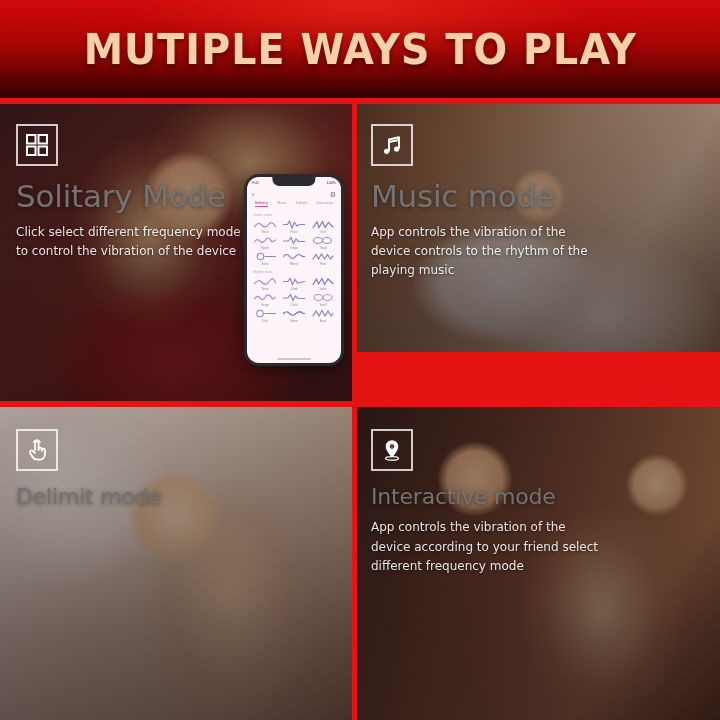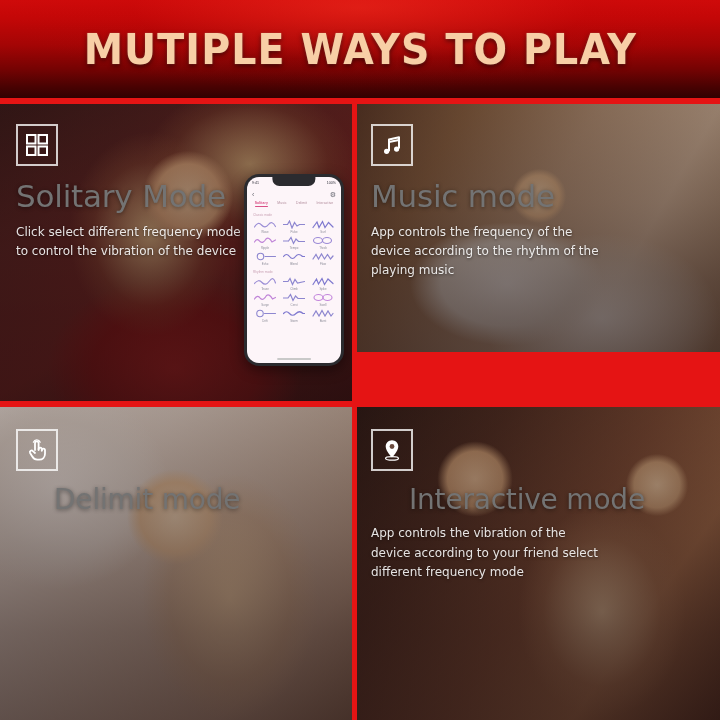--- a/index.html
+++ b/index.html
@@ -123,21 +123,21 @@
   .mode-title {
     font-family: "DejaVu Sans", sans-serif;
     font-weight: 400;
     font-size: 31px;
     line-height: 1.05;
     color: #737373;
     letter-spacing: -0.2px;
     text-shadow: 0 1px 4px rgba(0,0,0,0.45);
     white-space: nowrap;
   }
-  .tile.bl .mode-title, .tile.br .mode-title { font-size: 28px; margin-left: 38px; }
+  .tile.bl .mode-title, .tile.br .mode-title { font-size: 22px; }
   .mode-desc {
     margin-top: 10px;
     font-family: "DejaVu Sans", sans-serif;
     font-size: 12px;
     line-height: 1.62;
     color: rgba(255,255,255,0.88);
     text-shadow: 0 1px 3px rgba(0,0,0,0.5);
     max-width: 228px;
   }
   .tile.tr .mode-desc { max-width: 246px; }
@@ -388,21 +388,21 @@
       <div class="tile-content">
         <div class="mode-icon">
           <svg width="24" height="24" viewBox="0 0 24 24">
             <path d="M9 18.2V6.4l10-2.1v11.3" fill="none" stroke="#fff" stroke-width="2" stroke-linejoin="round"></path>
             <path d="M9 9.1l10-2.1" fill="none" stroke="#fff" stroke-width="2"></path>
             <circle cx="6.6" cy="18.3" r="2.6" fill="#fff"></circle>
             <circle cx="16.6" cy="16.1" r="2.6" fill="#fff"></circle>
           </svg>
         </div>
         <div class="mode-title">Music mode</div>
-        <div class="mode-desc">App controls the frequency of the device according to the rhythm of the playing music</div>
+        <div class="mode-desc">App controls the vibration of the device controls to the rhythm of the playing music</div>
       </div>
 
     </div>
 
     <div class="tile bl">
       <div class="photo p3"></div>
       <div class="scrim"></div>
 
       <div class="tile-content">
         <div class="mode-icon">

